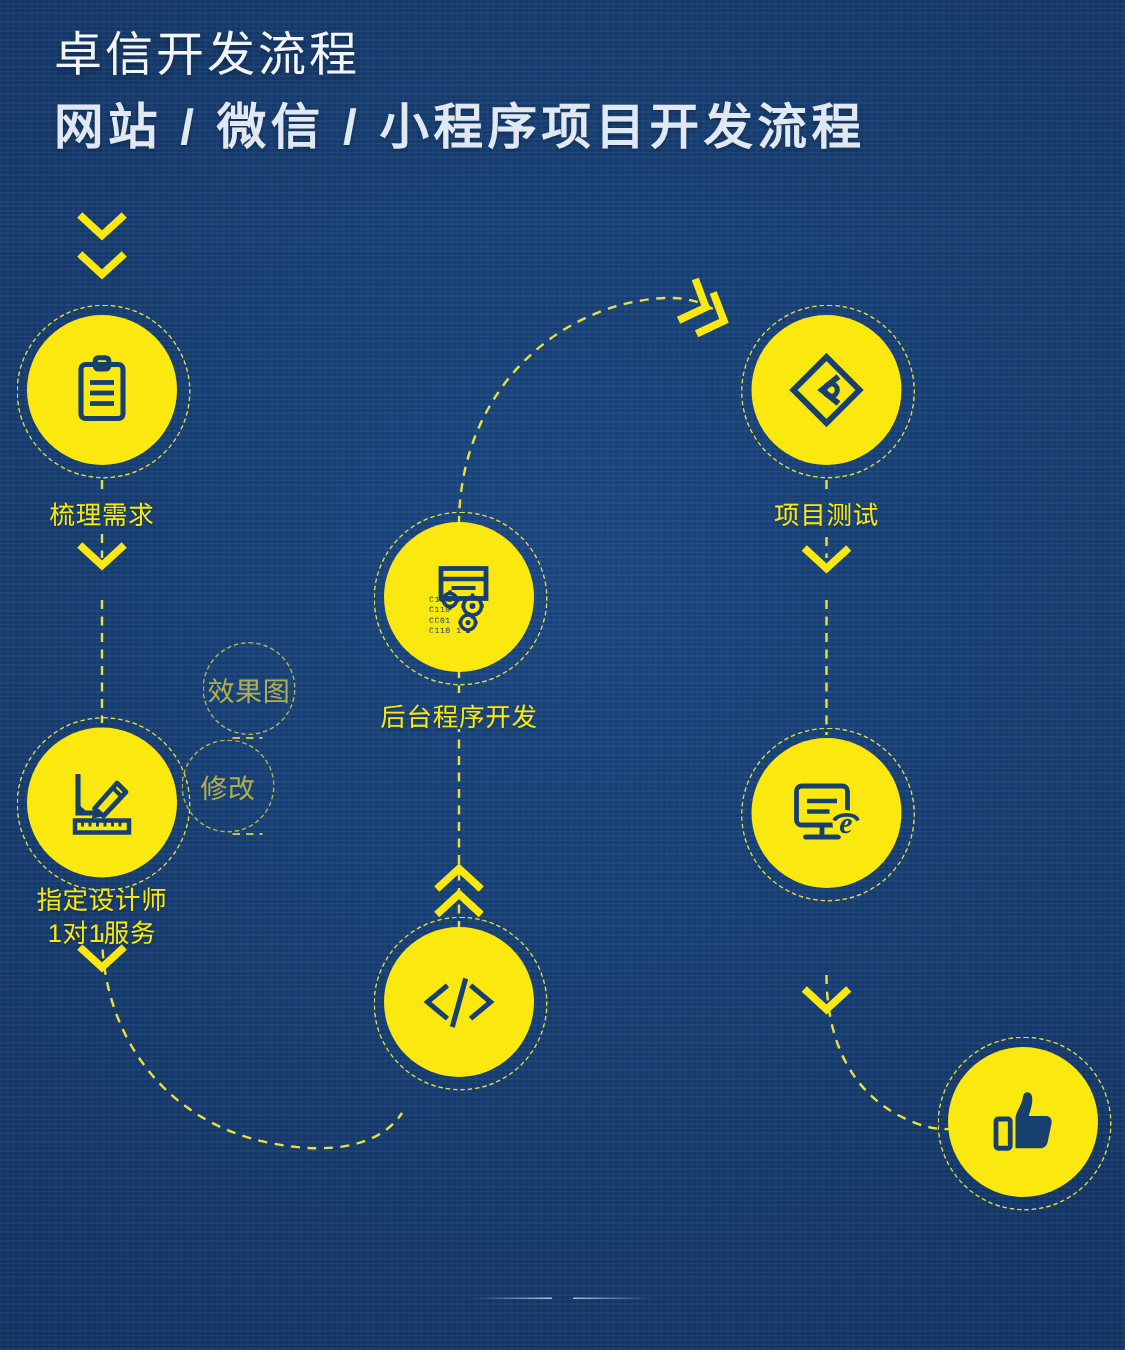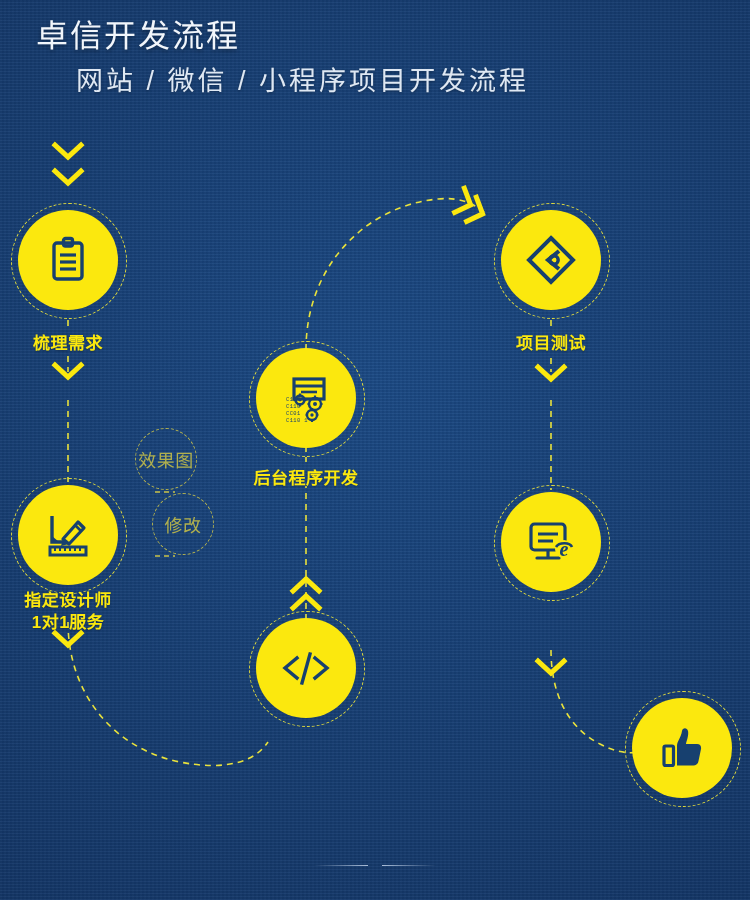--- a/index.html
+++ b/index.html
@@ -49,27 +49,26 @@
   .hd-title {
     font-size: 32px;
     font-weight: normal;
     color: #f2f6fb;
     letter-spacing: 2px;
     line-height: 1.25;
     text-shadow: 0 2px 4px rgba(0,0,0,0.35);
   }
   .hd-sub {
     margin-top: 8px;
-    font-size: 27px;
-    font-weight: 400;
+    font-size: 33px;
+    font-weight: 700;
     color: #dfe8f3;
     letter-spacing: 3px;
     line-height: 1.3;
     text-shadow: 0 1px 3px rgba(0,0,0,0.3);
-    margin-left: 40px;
   }
 
   
   #connectors {
     position: absolute;
     left: 0;
     top: 0;
     width: 750px;
     height: 900px;
     pointer-events: none;
@@ -105,21 +104,21 @@
     opacity: 0.95;
   }
   .node .icon svg {
     display: block;
   }
   .node-label {
     position: absolute;
     text-align: center;
     color: #fbe80e;
     font-size: 17px;
-    font-weight: bold;
+    font-weight: normal;
     line-height: 1.3;
     letter-spacing: 0.5px;
     white-space: nowrap;
     text-shadow: 0 1px 2px rgba(0,0,0,0.28);
   }
 
   
   .subcircle {
     position: absolute;
     width: 60px;
@@ -272,21 +271,21 @@
     </div>
   </div>
   <div class="node-label" style="left:-5px; top:590px; width:146px;">
     <div>指定设计师</div>
     <div>1对1服务</div>
   </div>
 
   <div class="subcircle" style="left:135px; top:428px;">
     <span>效果图</span>
   </div>
-  <div class="subcircle" style="left:152px; top:493px;">
+  <div class="subcircle" style="left:121px; top:493px;">
     <span>修改</span>
   </div>
 
   <div class="node" style="left:256px; top:348px;">
     <div class="ring"></div>
     <div class="disc">
       <span class="icon">
         <svg width="54" height="54" viewBox="0 0 54 54">
           <rect x="15" y="8" width="30" height="20" fill="none" stroke="#17406f" stroke-width="3.2"></rect>
           <line x1="15" y1="15" x2="45" y2="15" stroke="#17406f" stroke-width="3"></line>

